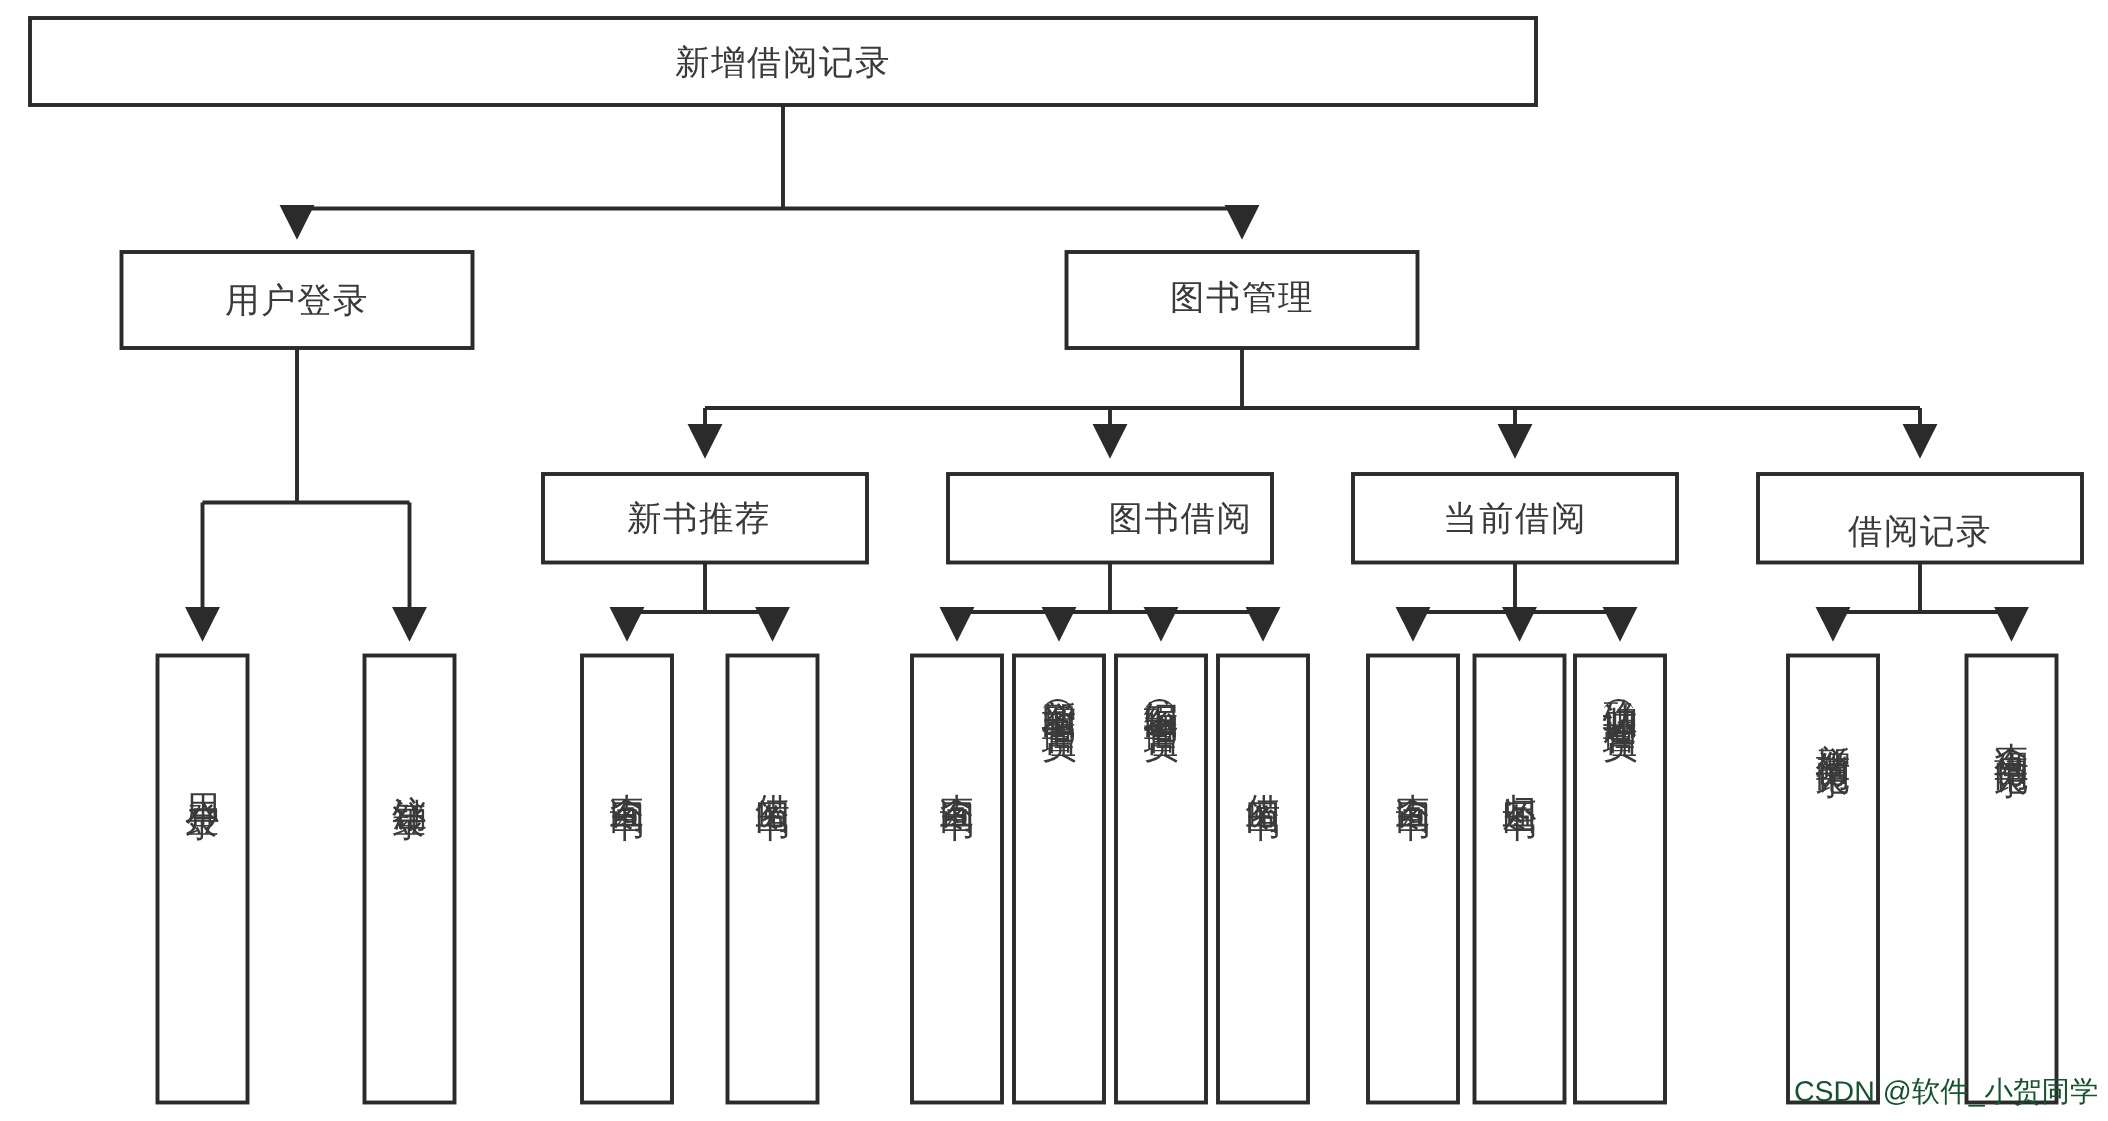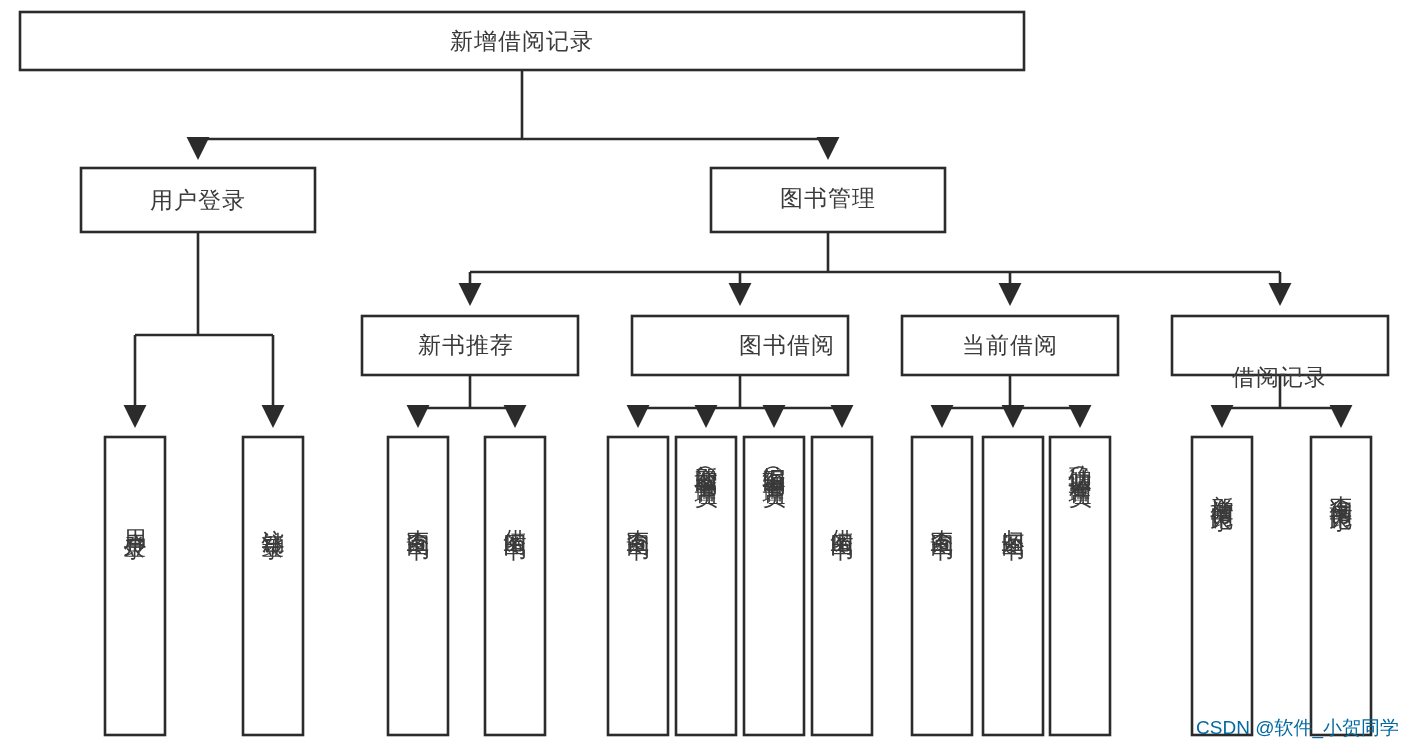--- a/index.html
+++ b/index.html
@@ -70,21 +70,21 @@
     color: #3a3a3a;
     letter-spacing: 1px;
     white-space: nowrap;
   }
   .watermark {
     position: absolute;
     right: 6px;
     bottom: 6px;
     font-family: "Liberation Sans", "DejaVu Sans", sans-serif;
     font-size: 19px;
-    color: #0369a1;
+    color: #14532d;
     white-space: nowrap;
     pointer-events: none;
   }
 </style>
 </head>
 <body>
 
 <div id="diagram-root">
 
   <svg class="diagram-canvas" viewBox="0 0 1405 747">
@@ -199,21 +199,21 @@
   </div>
 
   <div class="hlabel-wrap" style="left:632px; top:316px; width:216px; height:59px;padding-left:47px;">
     <span class="hlabel-text">图书借阅</span>
   </div>
 
   <div class="hlabel-wrap" style="left:902px; top:316px; width:216px; height:59px;">
     <span class="hlabel-text">当前借阅</span>
   </div>
 
-  <div class="hlabel-wrap" style="left:1172px; top:316px; width:216px; height:77px;align-items:flex-end;">
+  <div class="hlabel-wrap" style="left:1172px; top:316px; width:216px; height:77px;">
     <span class="hlabel-text">借阅记录</span>
   </div>
 
   <div class="vlabel-wrap" style="left:105px; top:437px; width:60px; height:298px; padding-top:74px;">
     <span class="vlabel-text">用户登录</span>
   </div>
 
   <div class="vlabel-wrap" style="left:243px; top:437px; width:60px; height:298px; padding-top:74px;">
     <span class="vlabel-text">注销登录</span>
   </div>

